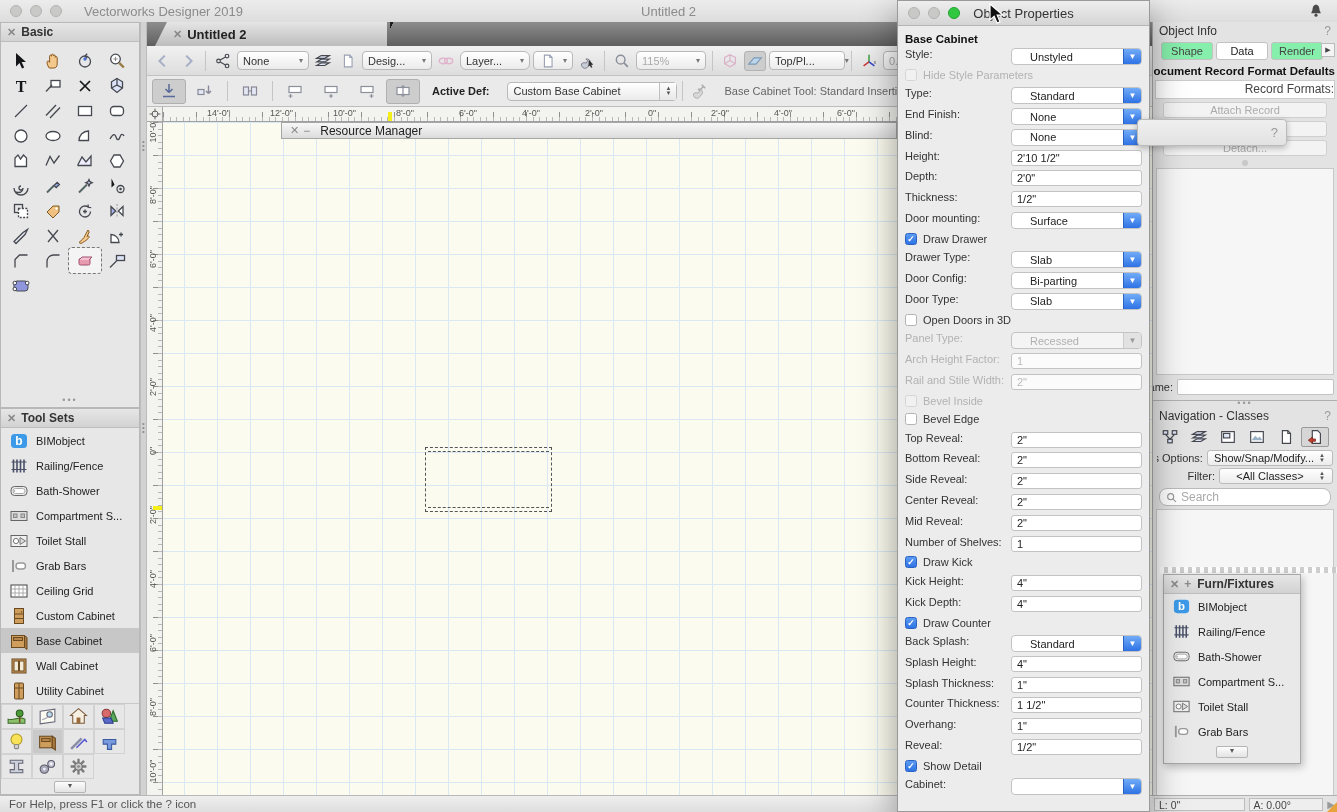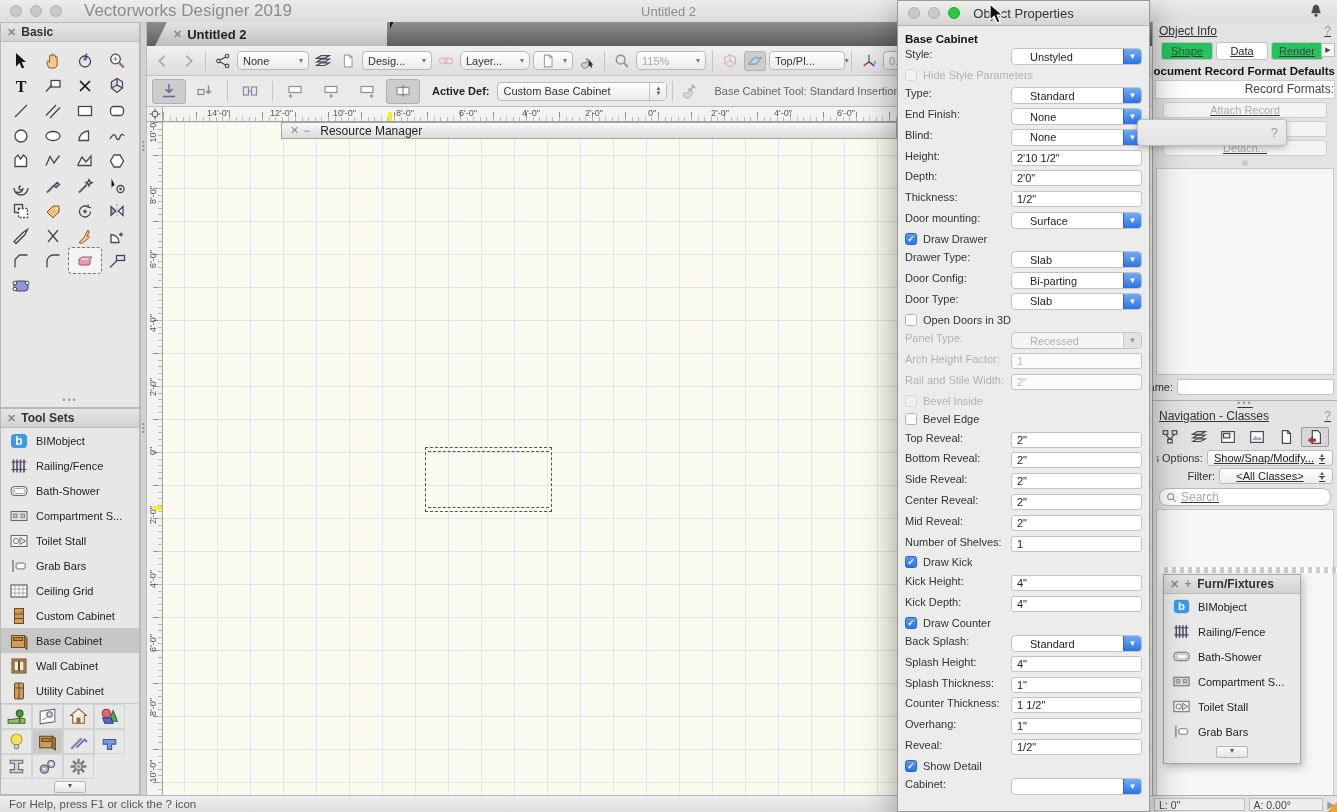--- a/index.html
+++ b/index.html
@@ -3,21 +3,21 @@
 <meta charset="utf-8">
 <style>
   html,body{margin:0;padding:0;}
   #app{position:relative;width:1337px;height:812px;background:#e2e2e2;font-family:"Liberation Sans",sans-serif;overflow:hidden;color:#333;font-size:11px;-webkit-font-smoothing:antialiased;}
   .abs{position:absolute;}
   
   .menu-bar{left:0;top:0;width:1337px;height:22px;background:linear-gradient(#ececec,#dddddd);border-bottom:1px solid #b2b2b2;display:flex;align-items:center;}
   .lights{display:flex;gap:8px;margin-left:10px;}
   .light{width:12px;height:12px;border-radius:50%;background:#c9c9c7;border:1px solid #b3b3b1;box-sizing:border-box;}
   .light.green{background:#2fc840;border-color:#24a232;}
-  .app-title{margin-left:22px;font-size:17px;color:#8b8b8b;}
+  .app-title{margin-left:22px;font-size:13px;color:#8b8b8b;}
   .doc-title{position:absolute;left:0;right:0;text-align:center;font-size:13px;color:#8b8b8b;pointer-events:none;}
   .bell{position:absolute;right:12px;top:2px;}
   
   .palette{background:#e7e7e7;border:1px solid #b8b8b8;box-sizing:border-box;}
   .palette-header{height:18px;display:flex;align-items:center;background:linear-gradient(#e6e6e6,#d2d2d2);border-bottom:1px solid #bdbdbd;font-size:12px;font-weight:bold;color:#333;}
   .win-x{color:#8a8a8a;font-size:11px;margin:0 5px 0 6px;cursor:default;}
   #basic-palette{left:0;top:22px;width:140px;height:386px;}
   #basic-tools{display:grid;grid-template-columns:repeat(4,32px);grid-auto-rows:25px;padding:6px 2px 0 4px;}
   .tool-cell{display:flex;align-items:center;justify-content:center;border-radius:3px;}
   .tool-cell.selected{outline:1px dashed #777;background:#f4f4f4;}
@@ -68,26 +68,26 @@
   #canvas{position:absolute;left:16px;top:15px;width:989px;height:673px;background-color:#fbfbef;background-image:linear-gradient(#d9e8f2 1px,transparent 1px),linear-gradient(90deg,#d9e8f2 1px,transparent 1px);background-size:33px 33px;background-position:21px 0px;}
   .sel-rect{position:absolute;left:262px;top:325px;width:127px;height:65px;border:1.5px dashed #555;box-sizing:border-box;}
   .sel-rect:before{content:"";position:absolute;left:2px;right:2px;top:3px;border-top:1.5px dashed #555;}
   .sel-rect:after{content:"";position:absolute;left:2px;right:2px;bottom:3px;border-bottom:1.5px dashed #555;}
   .rm-bar{position:absolute;left:134px;top:100px;width:616px;height:17px;background:linear-gradient(#f7f7f7,#dcdcdc);border:1px solid #a6a6a6;box-sizing:border-box;display:flex;align-items:center;font-size:12px;color:#222;z-index:5;}
   .rm-bar .win-x{margin:0 4px 0 8px;}
   .rm-bar .win-min{color:#8a8a8a;margin-right:10px;}
   
   .status-bar{left:0;top:795px;width:1152px;height:17px;background:linear-gradient(#efefef,#dedede);border-top:1px solid #b8b8b8;box-sizing:border-box;display:flex;align-items:center;padding-left:9px;font-size:11.5px;color:#555;}
   
-  #right-dock{left:1152px;top:22px;width:185px;height:773px;background:#e3e3e3;border-left:1px solid #a8a8a8;box-sizing:border-box;text-decoration:underline;}
+  #right-dock{left:1152px;top:22px;width:185px;height:773px;background:#e3e3e3;border-left:1px solid #a8a8a8;box-sizing:border-box;}
   .dock-title{height:18px;display:flex;align-items:center;font-size:12px;color:#333;padding:0 6px;}
   .dock-title .help{margin-left:auto;color:#9a9a9a;font-size:12px;}
   .oi-tabs{display:flex;gap:3px;padding:2px 6px 3px 8px;}
   .oi-tab{flex:0 0 auto;width:50px;height:16px;background:#fff;border:1px solid #c2c2c2;border-radius:3px;text-align:center;line-height:16px;font-size:11px;color:#222;}
-  .oi-tab.inactive{background:#22c55e;color:#444;text-align:center;}
+  .oi-tab.inactive{background:#86efac;color:#444;text-align:center;}
   .oi-more{position:absolute;right:2px;top:21px;width:12px;height:12px;border:1px solid #bbb;background:#f4f4f4;font-size:7px;text-align:center;line-height:12px;color:#444;}
   .clip-left{overflow:hidden;}
   .clip-left span{float:right;white-space:nowrap;}
   .oi-section-title{font-weight:bold;font-size:11.5px;color:#111;padding:2px 2px 3px 0;}
   .record-formats{background:#fff;border:1px solid #ccc;margin:0 2px;height:17px;font-size:12px;color:#444;line-height:17px;}
   .oi-btn{height:14px;line-height:14px;border-radius:3px;background:#f3f3f3;border:1px solid #cfcfcf;color:#ababab;font-size:11px;text-align:center;margin:3px 10px 0;}
   .oi-dot{width:6px;height:6px;border-radius:50%;background:#c9c9c9;margin:4px auto 2px;}
   .oi-list{margin:2px 3px;background:#f6f6f6;border:1px solid #c8c8c8;height:205px;}
   .name-row{display:flex;align-items:center;gap:4px;margin:4px 3px 0 0;}
   .name-field{flex:1;height:14px;background:#fff;border:1px solid #c3c3c3;border-radius:2px;}
@@ -720,21 +720,21 @@
             <path d="M14.5 13 v4 M12.5 15 h4" stroke="#8a8f9a" stroke-width="1.2"></path>
           </svg>
         </span>
       <span class="mode-btn selected">
           <svg width="20" height="20" viewBox="0 0 20 20">
             <rect x="4" y="6.5" width="12" height="7" fill="#fff" stroke="#8a8f9a" stroke-width="1.2"></rect>
             <path d="M10 4 v12 M8 6 h4 M8 14 h4" stroke="#8a8f9a" stroke-width="1.2"></path>
           </svg>
         </span>
       <span class="active-def-label">Active Def:</span>
-      <span class="combo" style="width:170px;padding-right:0;">
+      <span class="combo" style="width:170px;padding-right:0;margin-left:10px;">
           <span>Custom Base Cabinet</span>
           <span class="stepper">▲<br>▼</span>
         </span>
       <span class="tb-sep"></span>
       <span class="tb-icon">
           <svg width="18" height="18" viewBox="0 0 20 20">
             <path d="M4 13 a4 4 0 0 0 5.5 4.8 l4-4.5 a4 4 0 0 0-4.8-5.5 l2 2 -1.5 2.5 -2.8-0.5 Z" fill="#d8d8d8" stroke="#aaa" stroke-width="1"></path>
             <path d="M13 3 L17 7 M15 5 L10 10" stroke="#aaa" stroke-width="1.6"></path>
           </svg>
         </span>

